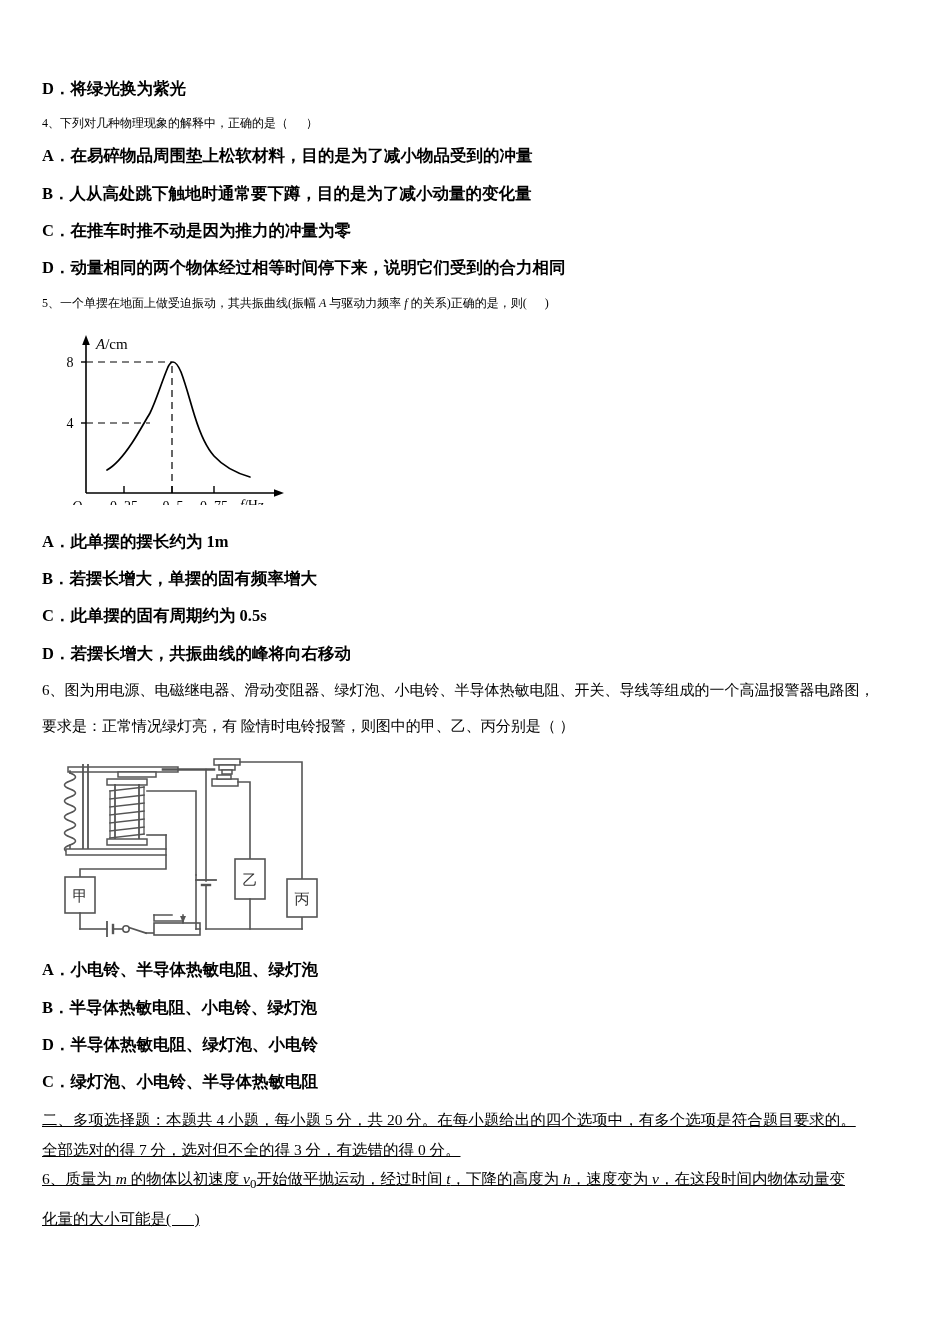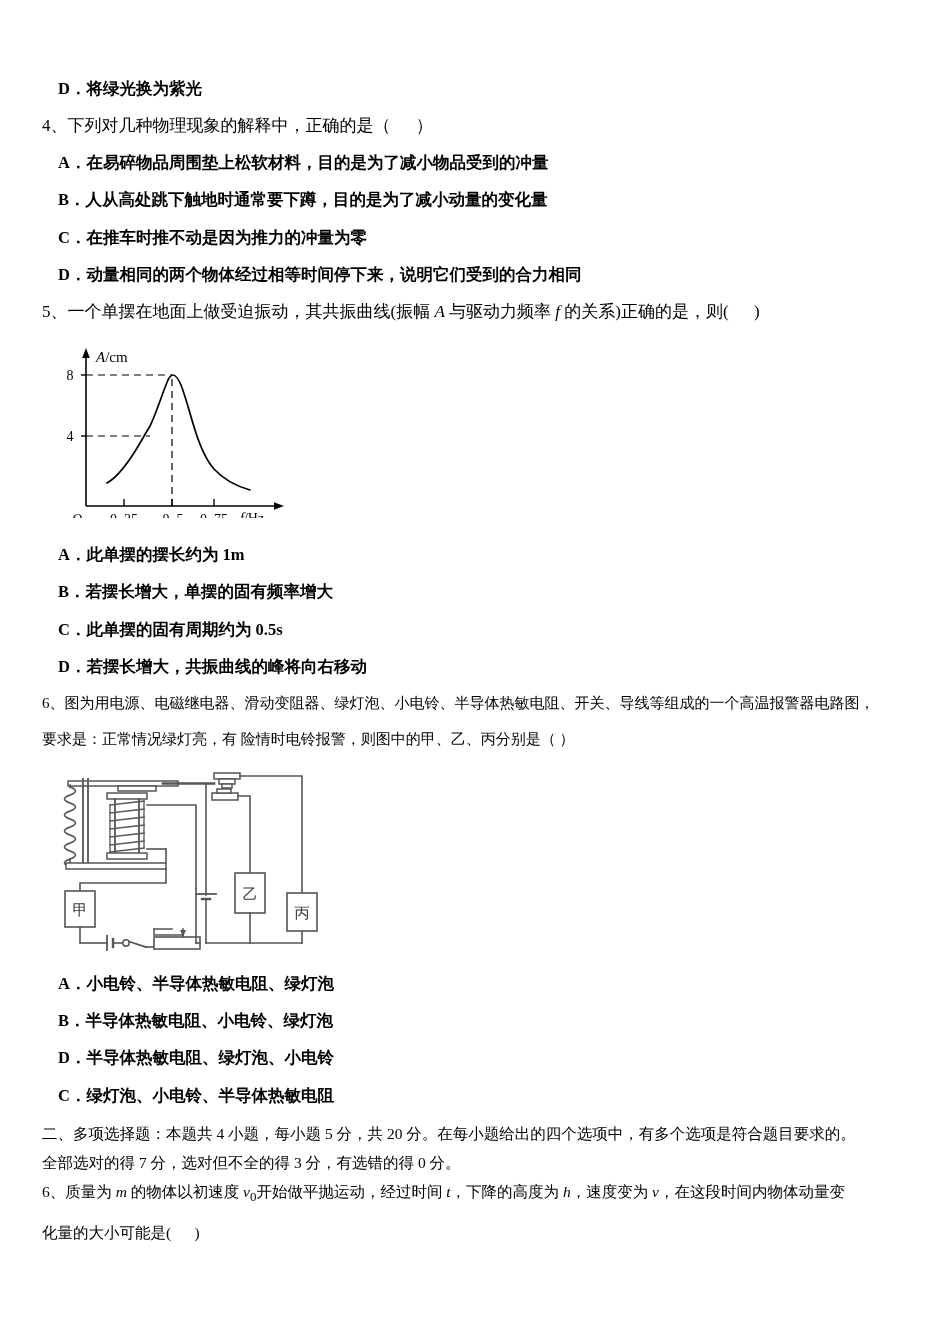--- a/index.html
+++ b/index.html
@@ -20,35 +20,36 @@
   }
   .content {
     position: absolute;
     left: 42px;
     top: 78px;
     width: 880px;
   }
   .optline {
     font-size: 16.5px;
     line-height: 1.35;
-    margin: 0 0 15px 16px;
+    margin: 0 0 15px 0;
     font-weight: bold;
     white-space: pre-wrap;
   }
   .stem {
-    font-size: 17px;
+    font-size: 12px;
     line-height: 1.35;
     margin: 0 0 14px 0;
     white-space: pre-wrap;
   }
   .narrow {
     font-size: 15.5px;
     line-height: 1.5;
     margin: 0 0 6px 0;
     white-space: pre-wrap;
+    text-decoration: underline;
   }
   .q6line {
     font-size: 15px;
     line-height: 1.45;
     margin: 0 0 14px 0;
     white-space: pre-wrap;
   }
   .ital { font-style: italic; }
 
   .spacer-sm { height: 8px; }

